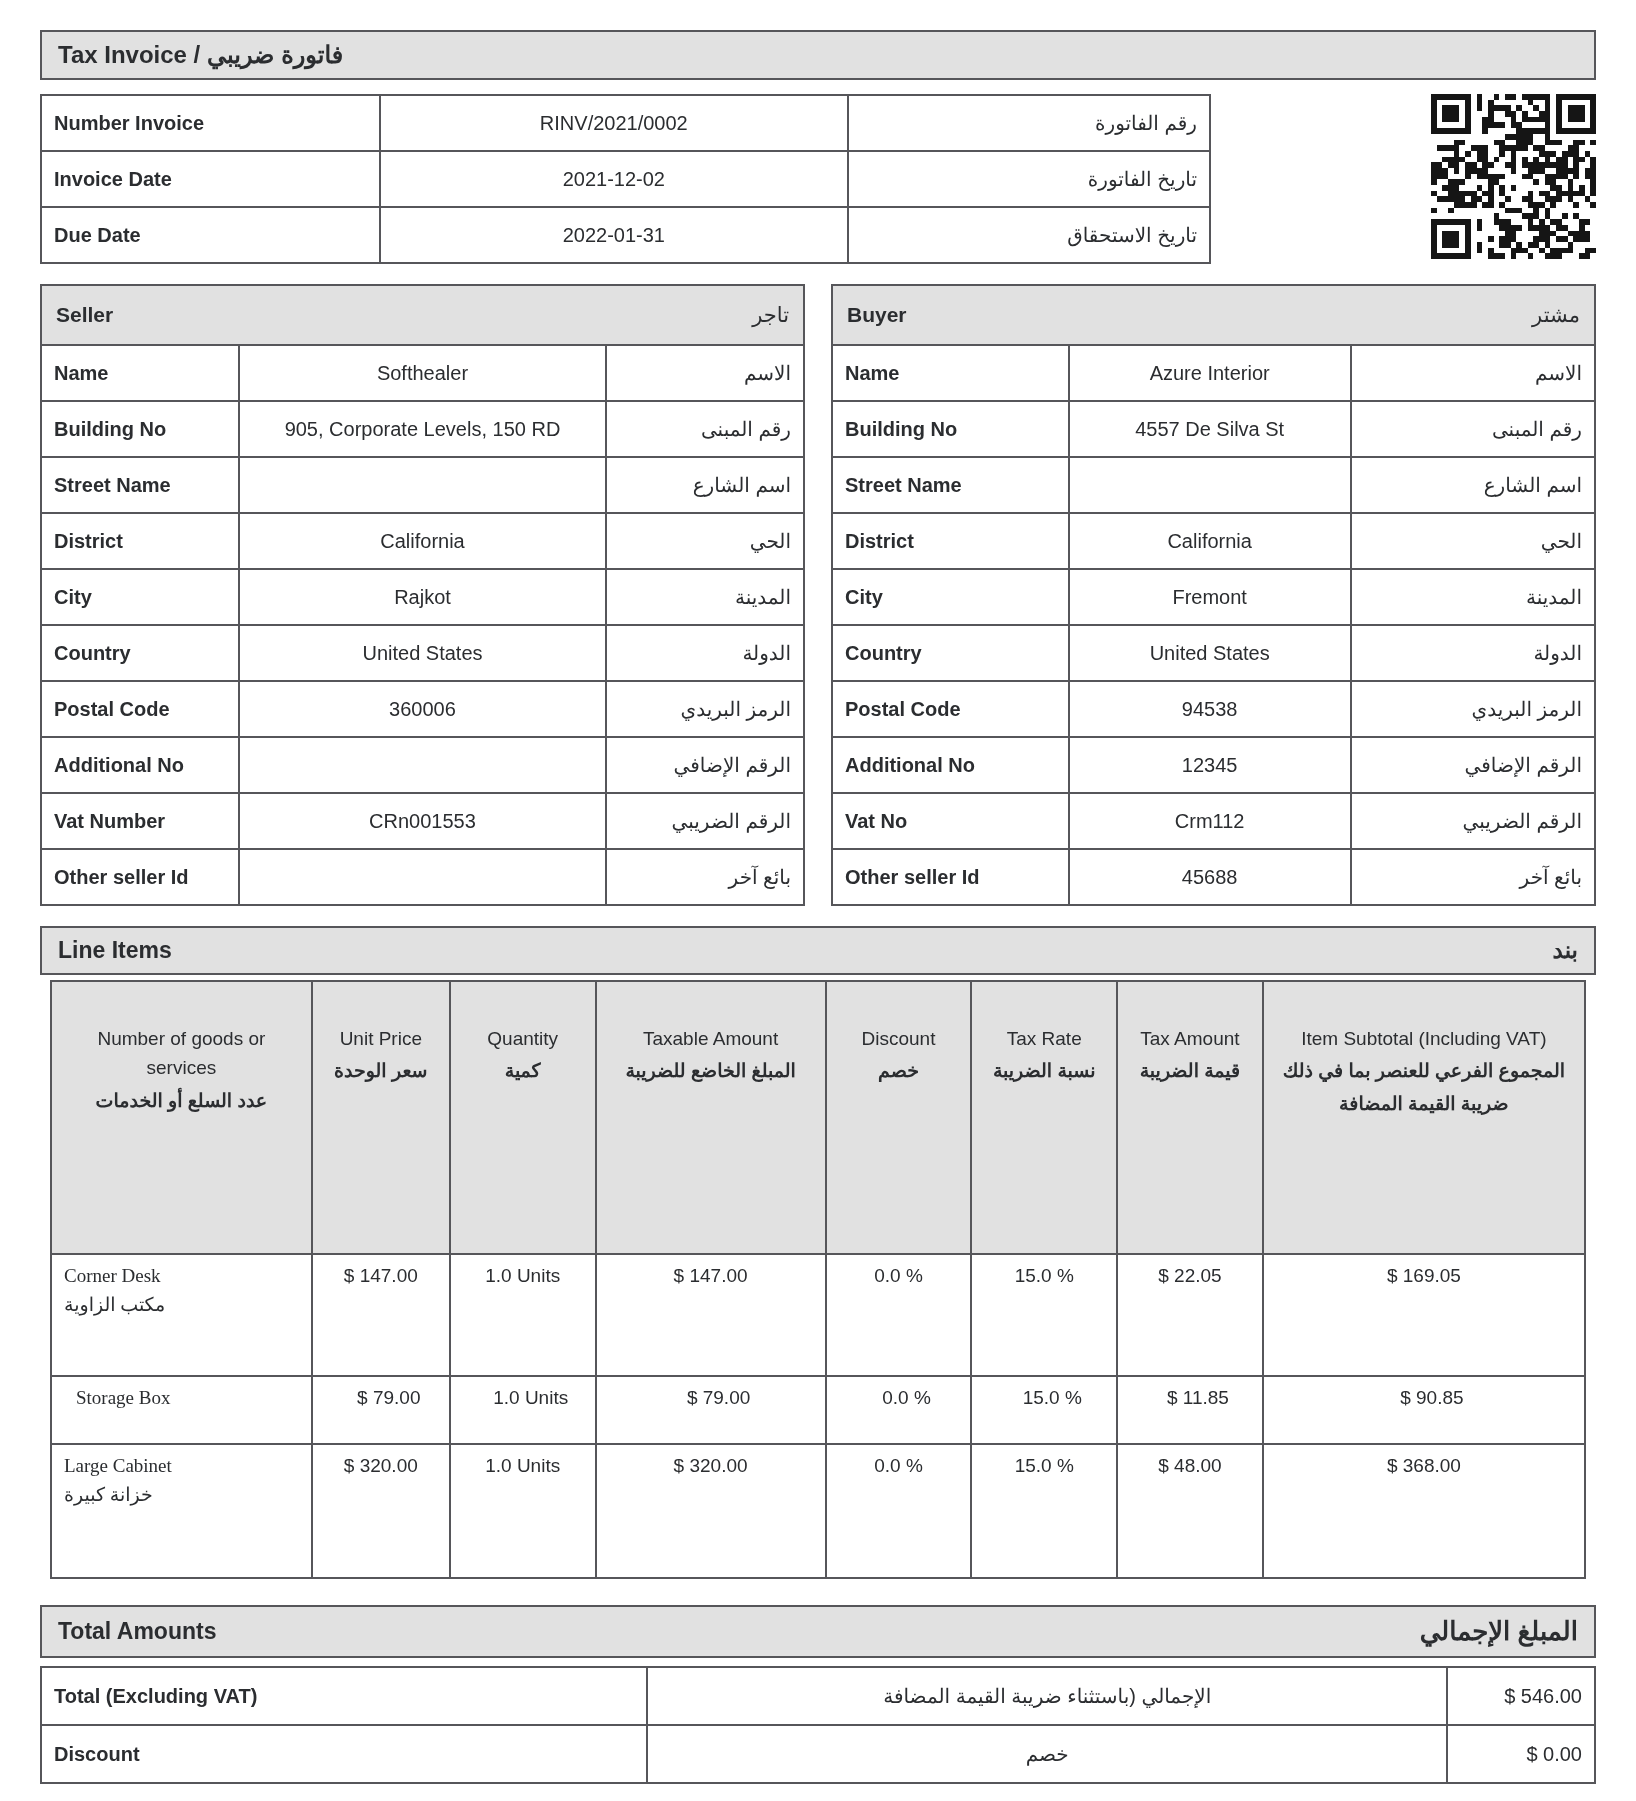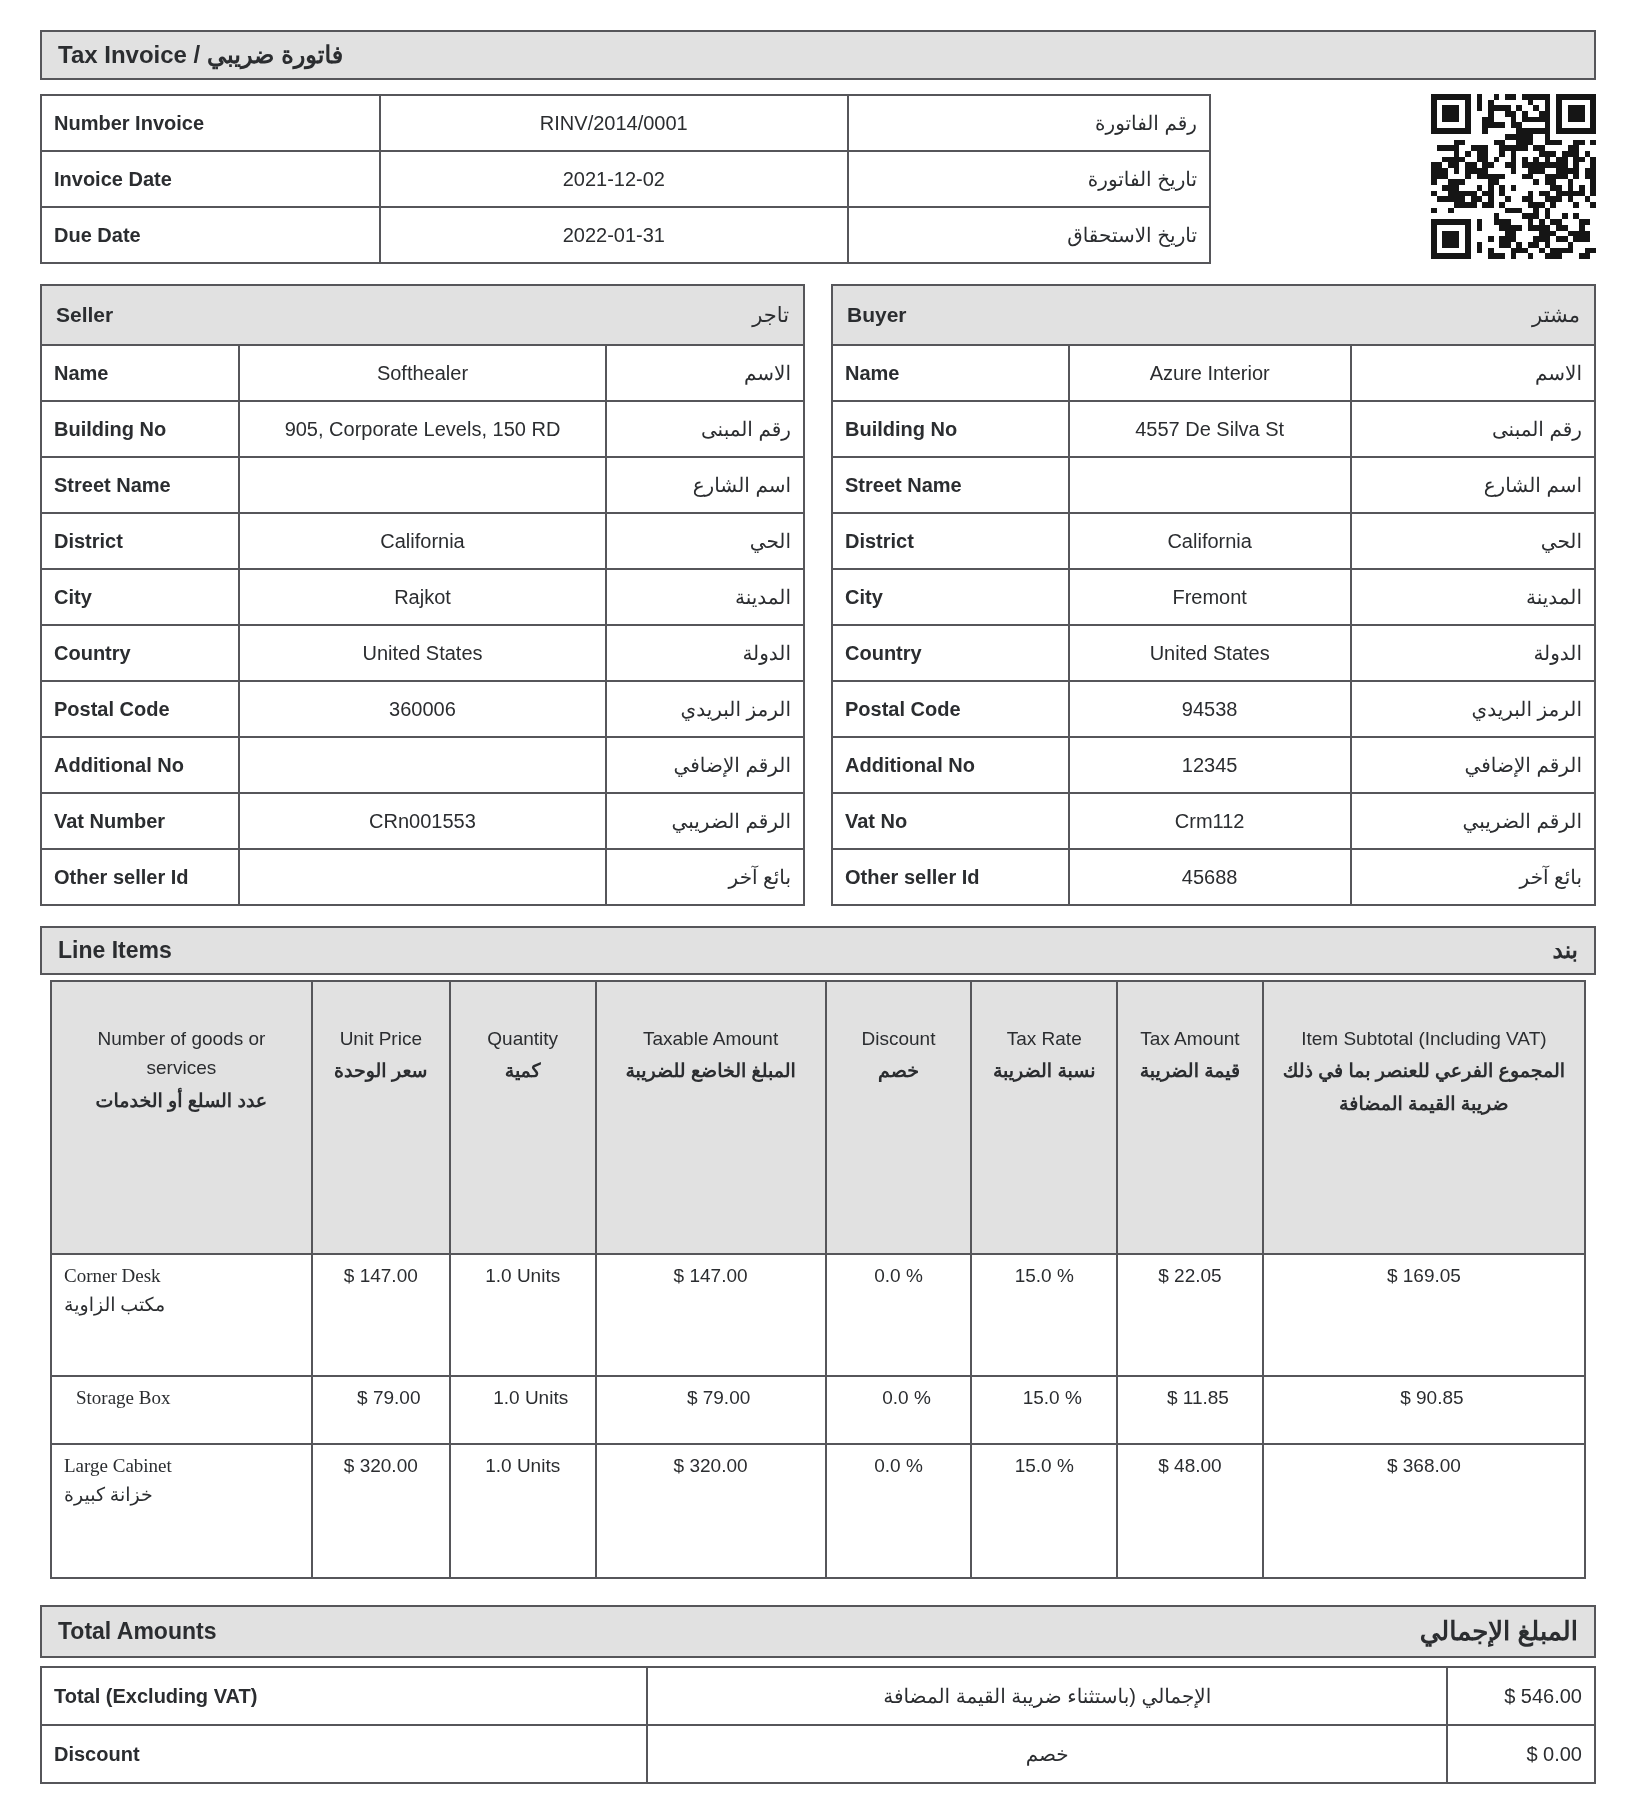--- a/index.html
+++ b/index.html
@@ -77,21 +77,21 @@
   <div class="meta-row">
     <table class="meta-table">
       <colgroup>
           <col style="width:29%">
           <col style="width:40%">
           <col style="width:31%">
         </colgroup>
       <tbody>
           <tr>
         <td class="lbl">Number Invoice</td>
-        <td class="ctr">RINV/2014/0001</td>
+        <td class="ctr">RINV/2021/0002</td>
         <td class="ar" dir="rtl">رقم الفاتورة</td>
       </tr>
       <tr>
         <td class="lbl">Invoice Date</td>
         <td class="ctr">2021-12-02</td>
         <td class="ar" dir="rtl">تاريخ الفاتورة</td>
       </tr>
       <tr>
         <td class="lbl">Due Date</td>
         <td class="ctr">2022-01-31</td>

